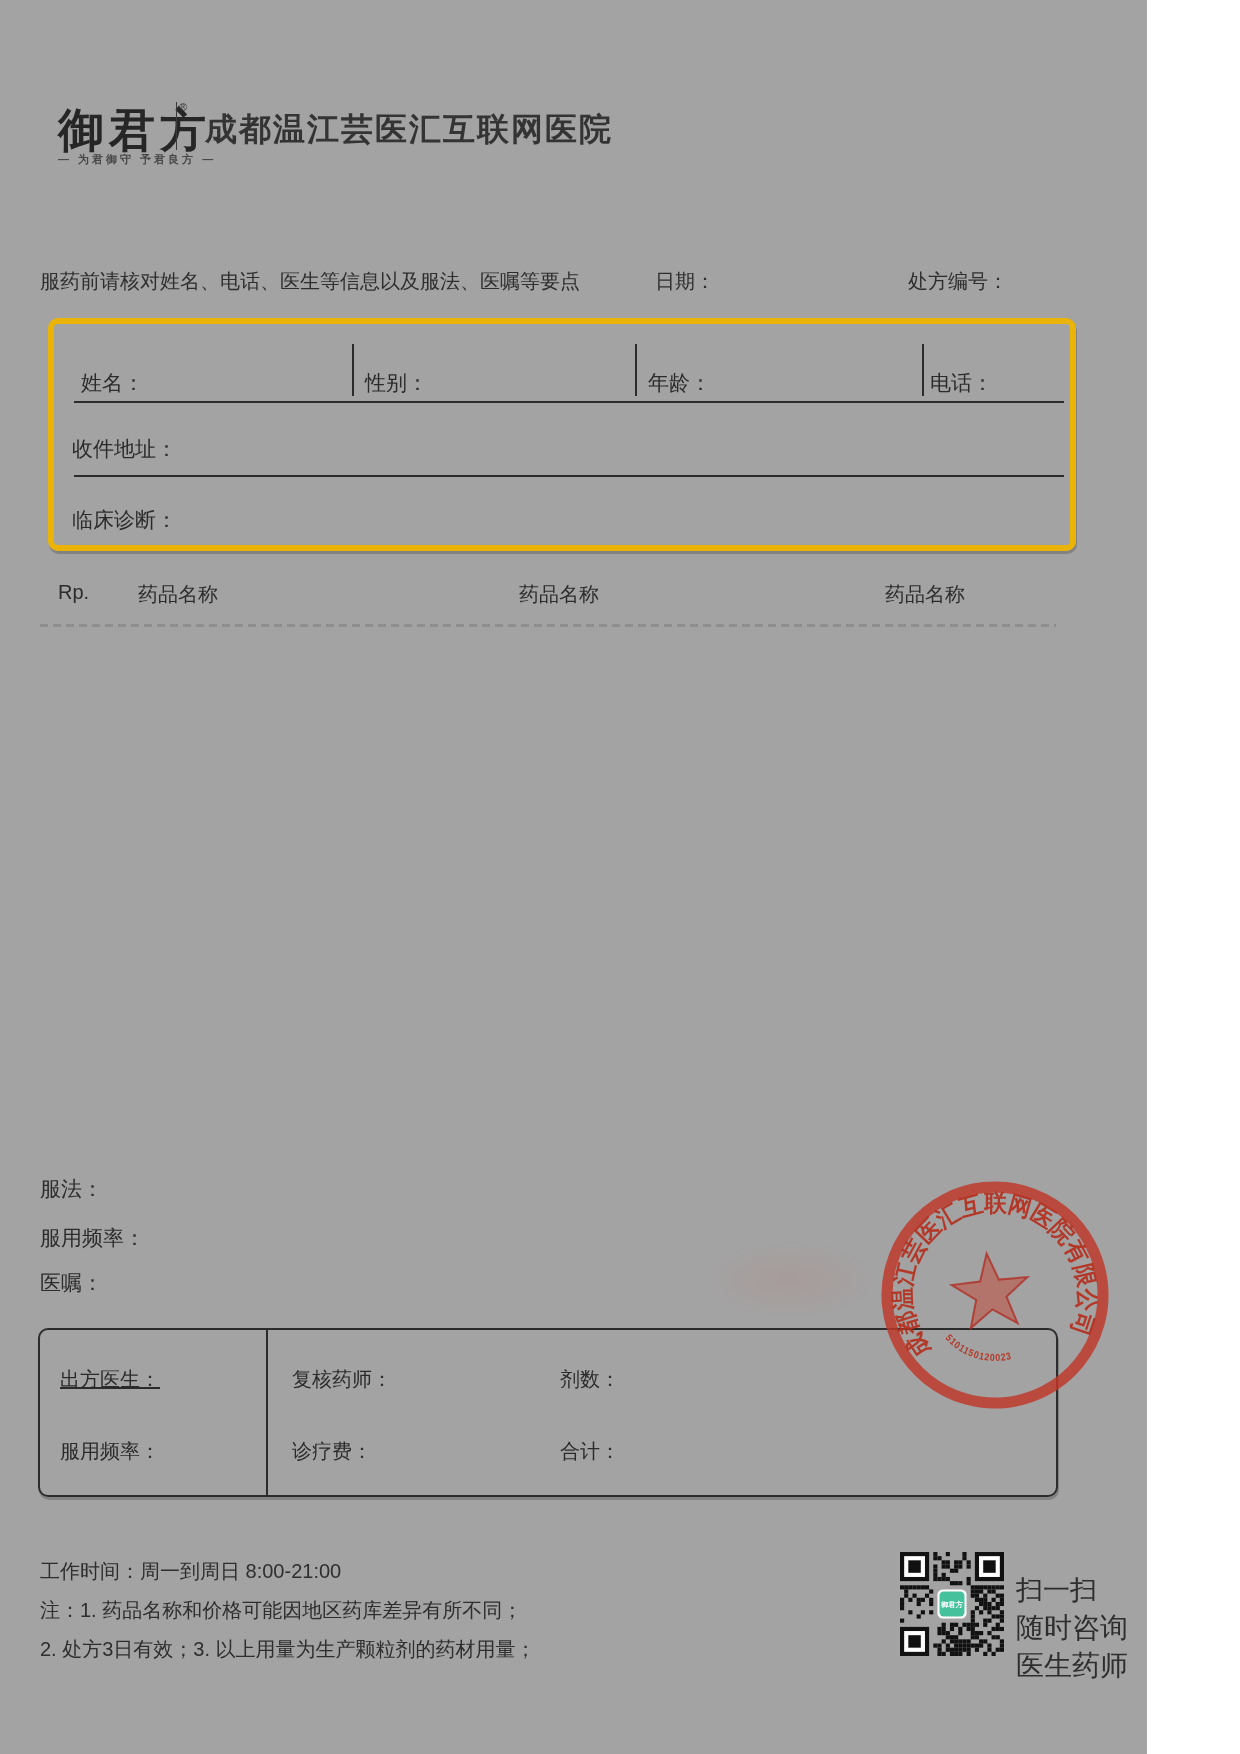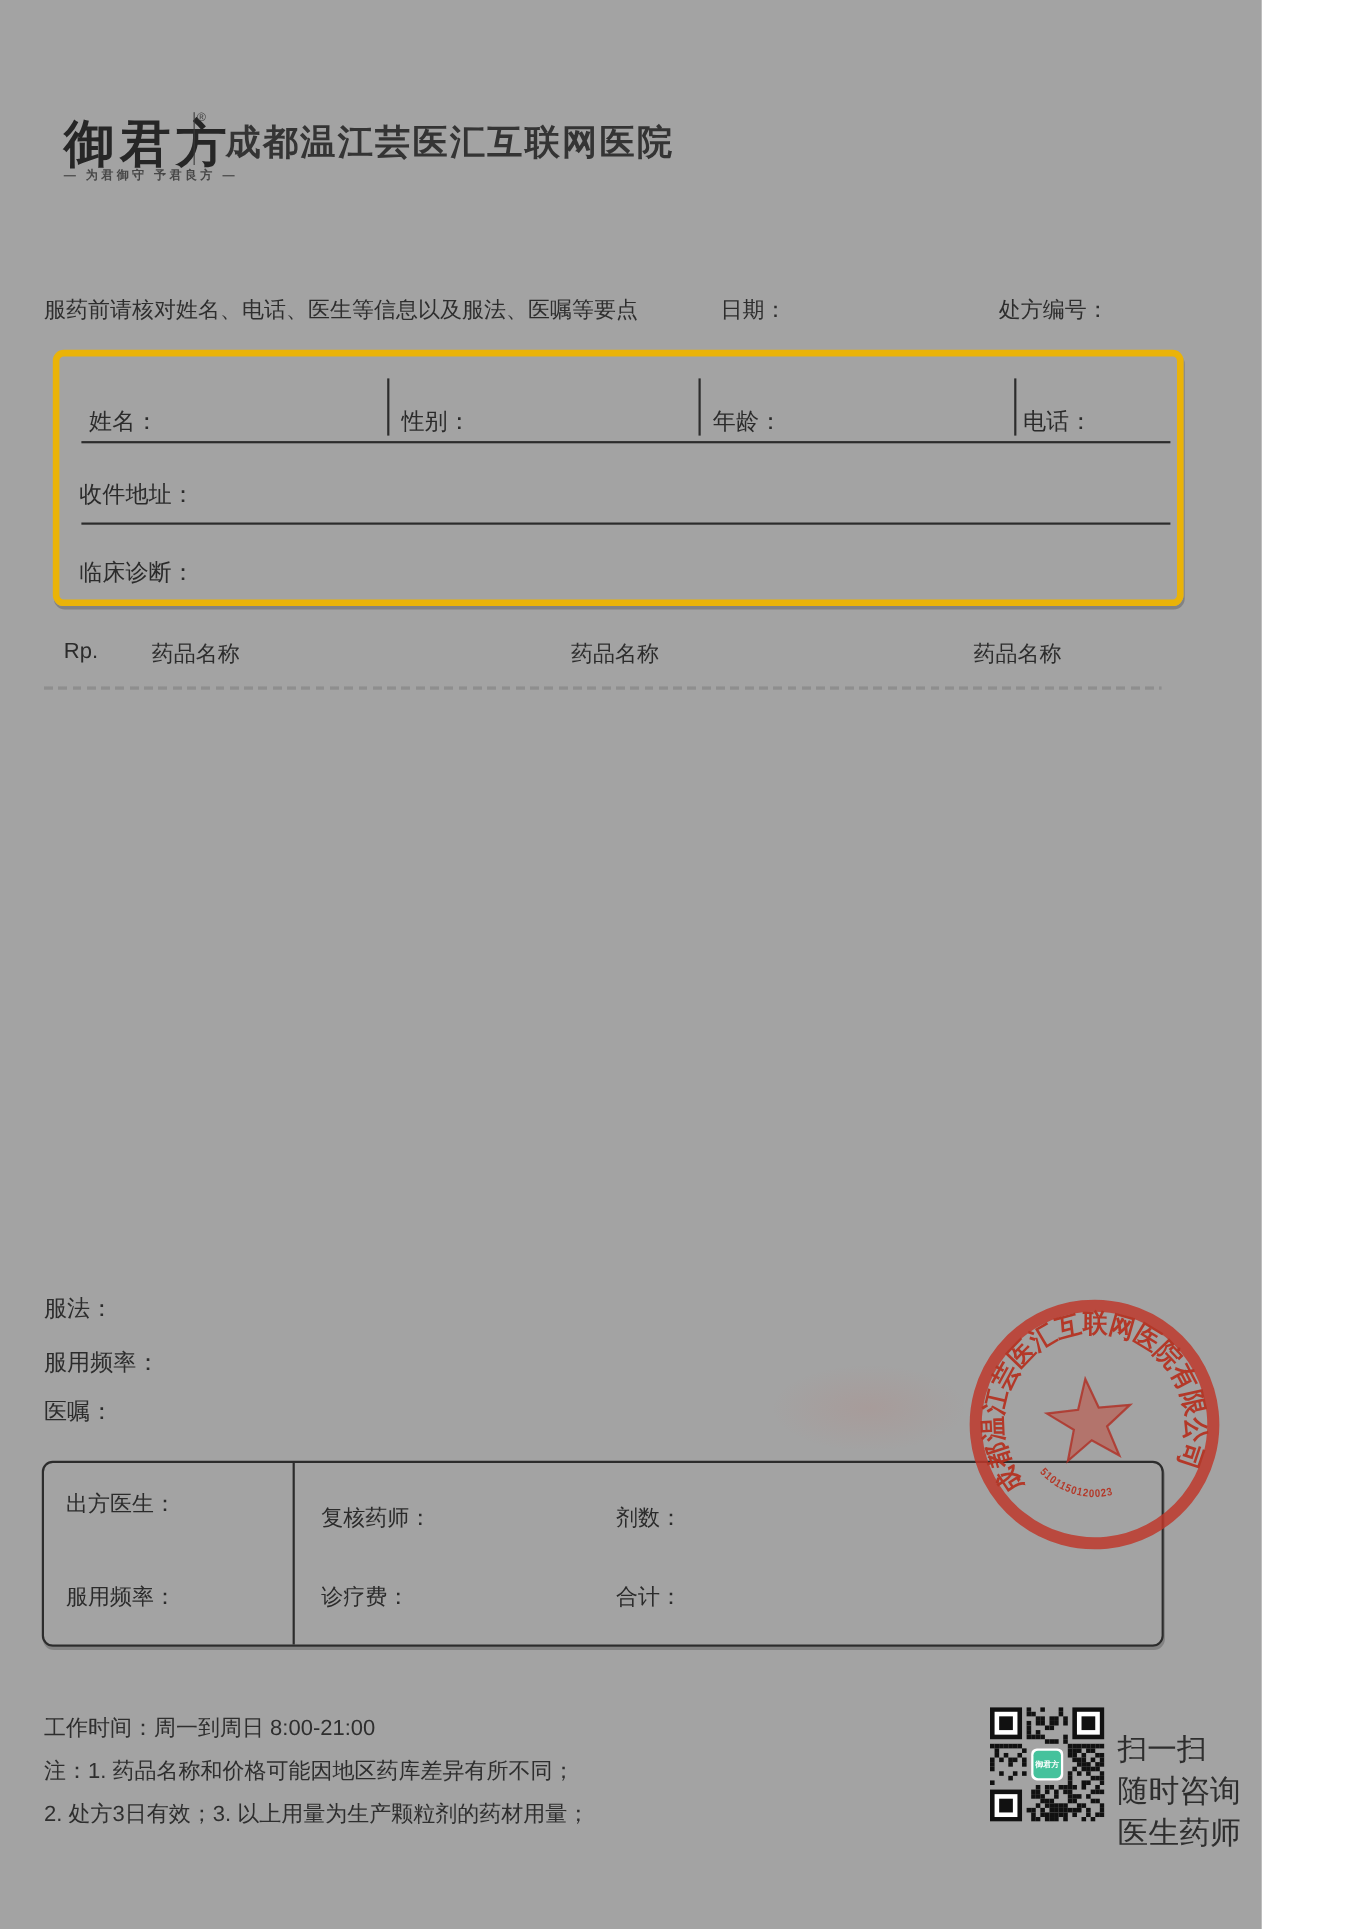--- a/index.html
+++ b/index.html
@@ -95,21 +95,21 @@
   <div class="abs dashed-rule"></div>
 
   <div class="abs usage-label" style="top:1175px;">服法：</div>
   <div class="abs usage-label" style="top:1224px;">服用频率：</div>
   <div class="abs usage-label" style="top:1269px;">医嘱：</div>
 
   <div class="abs stamp-smudge"></div>
 
   <div class="abs sig-table">
     <span class="sig-vdiv"></span>
-    <span class="sig-label" style="left:20px;top:24px;">出方医生：</span>
+    <span class="sig-label" style="left:20px;top:36px;text-decoration:underline;">出方医生：</span>
     <span class="sig-label" style="left:252px;top:36px;">复核药师：</span>
     <span class="sig-label" style="left:520px;top:36px;">剂数：</span>
     <span class="sig-label" style="left:20px;top:108px;">服用频率：</span>
     <span class="sig-label" style="left:252px;top:108px;">诊疗费：</span>
     <span class="sig-label" style="left:520px;top:108px;">合计：</span>
   </div>
 
   <div class="abs stamp">
     <svg width="240" height="240" viewBox="-120 -120 240 240">
       <circle class="stamp-ring" r="108"></circle>

